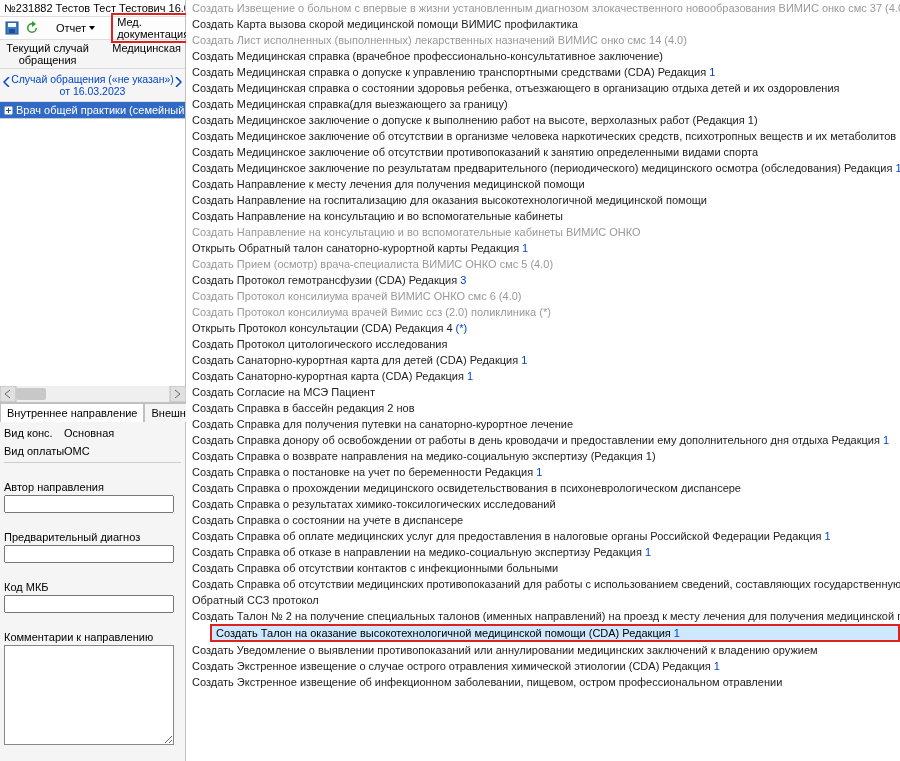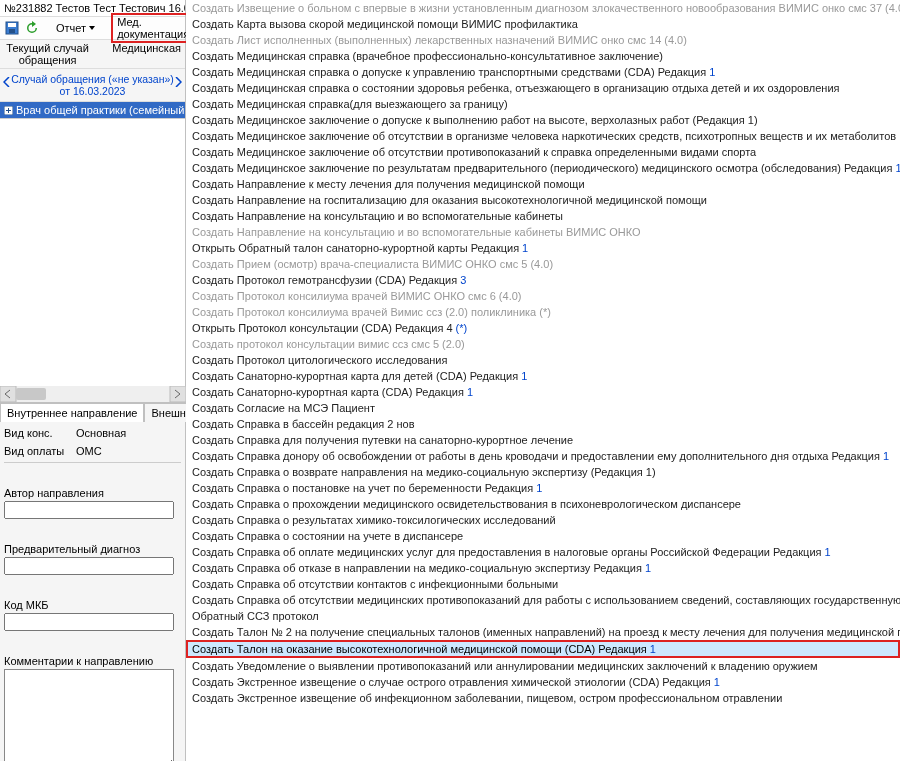--- a/index.html
+++ b/index.html
@@ -127,34 +127,34 @@
   }
   .tab.active { background: #fff; }
   .form-area {
     background: #f5f5f5;
     padding: 4px;
   }
   .form-row {
     display: flex;
     align-items: center;
     margin-bottom: 4px;
-    gap: 12px;
+    gap: 0;
   }
   .form-row label {
     font-size: 11px;
     white-space: nowrap;
   }
   .form-row input, .form-area textarea {
     font-size: 11px;
     border: 1px solid #888;
     padding: 1px 2px;
   }
   .group-label {
     font-size: 11px;
-    margin-top: 24px;
+    margin-top: 18px;
     margin-bottom: 2px;
   }
   .wide-input {
     width: 170px;
     height: 18px;
   }
   .comments {
     width: 170px;
     height: 100px;
   }
@@ -175,20 +175,21 @@
   .dropdown .item.disabled {
     color: #999;
   }
   .dropdown .item.highlighted {
     background: #cde8ff;
     color: #000;
     border: 2px solid #d22;
     padding: 0 4px;
     height: 18px;
     line-height: 14px;
+    margin-left: 24px;
   }
   .dropdown .item .suffix {
     color: #0044cc;
     margin-left: 3px;
   }
   .dropdown .item.disabled .suffix {
     color: #999;
   }
   svg { display: block; }
 </style>
@@ -298,33 +299,32 @@
   <div class="dropdown" id="dropdown-menu">
       <div class="item disabled"><span>Создать Извещение о больном с впервые в жизни установленным диагнозом злокачественного новообразования ВИМИС онко смс 37</span><span class="suffix">(4.0)</span></div>
       <div class="item"><span>Создать Карта вызова скорой медицинской помощи ВИМИС профилактика</span></div>
       <div class="item disabled"><span>Создать Лист исполненных (выполненных) лекарственных назначений ВИМИС онко смс 14</span><span class="suffix">(4.0)</span></div>
       <div class="item"><span>Создать Медицинская справка (врачебное профессионально-консультативное заключение)</span></div>
       <div class="item"><span>Создать Медицинская справка о допуске к управлению транспортными средствами (CDA) Редакция</span><span class="suffix">1</span></div>
       <div class="item"><span>Создать Медицинская справка о состоянии здоровья ребенка, отъезжающего в организацию отдыха детей и их оздоровления</span></div>
       <div class="item"><span>Создать Медицинская справка(для выезжающего за границу)</span></div>
       <div class="item"><span>Создать Медицинское заключение о допуске к выполнению работ на высоте, верхолазных работ (Редакция 1)</span></div>
       <div class="item"><span>Создать Медицинское заключение об отсутствии в организме человека наркотических средств, психотропных веществ и их метаболитов</span></div>
-      <div class="item"><span>Создать Медицинское заключение об отсутствии противопоказаний к справка определенными видами спорта</span></div>
+      <div class="item"><span>Создать Медицинское заключение об отсутствии противопоказаний к занятию определенными видами спорта</span></div>
       <div class="item"><span>Создать Медицинское заключение по результатам предварительного (периодического) медицинского осмотра (обследования) Редакция</span><span class="suffix">1</span></div>
       <div class="item"><span>Создать Направление к месту лечения для получения медицинской помощи</span></div>
       <div class="item"><span>Создать Направление на госпитализацию для оказания высокотехнологичной медицинской помощи</span></div>
       <div class="item"><span>Создать Направление на консультацию и во вспомогательные кабинеты</span></div>
       <div class="item disabled"><span>Создать Направление на консультацию и во вспомогательные кабинеты ВИМИС ОНКО</span></div>
       <div class="item"><span>Открыть Обратный талон санаторно-курортной карты Редакция</span><span class="suffix">1</span></div>
       <div class="item disabled"><span>Создать Прием (осмотр) врача-специалиста  ВИМИС ОНКО смс 5</span><span class="suffix">(4.0)</span></div>
       <div class="item"><span>Создать Протокол гемотрансфузии (CDA) Редакция</span><span class="suffix">3</span></div>
       <div class="item disabled"><span>Создать Протокол консилиума врачей ВИМИС ОНКО смс 6</span><span class="suffix">(4.0)</span></div>
       <div class="item disabled"><span>Создать Протокол консилиума врачей Вимис ссз (2.0) поликлиника</span><span class="suffix">(*)</span></div>
       <div class="item"><span>Открыть Протокол консультации (CDA) Редакция 4</span><span class="suffix">(*)</span></div>
-      <div class="item disabled"><span>Создать протокол консультации вимис ссз смс 5</span><span class="suffix">(2.0)</span></div>
       <div class="item"><span>Создать Протокол цитологического исследования</span></div>
       <div class="item"><span>Создать Санаторно-курортная карта для детей (CDA) Редакция</span><span class="suffix">1</span></div>
       <div class="item"><span>Создать Санаторно-курортная карта (CDA) Редакция</span><span class="suffix">1</span></div>
       <div class="item"><span>Создать Согласие на МСЭ Пациент</span></div>
       <div class="item"><span>Создать Справка в бассейн редакция 2 нов</span></div>
       <div class="item"><span>Создать Справка для получения путевки на санаторно-курортное лечение</span></div>
       <div class="item"><span>Создать Справка донору об освобождении от работы в день кроводачи и предоставлении ему дополнительного дня отдыха Редакция</span><span class="suffix">1</span></div>
       <div class="item"><span>Создать Справка о возврате направления на медико-социальную экспертизу (Редакция 1)</span></div>
       <div class="item"><span>Создать Справка о постановке на учет по беременности Редакция</span><span class="suffix">1</span></div>
       <div class="item"><span>Создать Справка о прохождении медицинского освидетельствования в психоневрологическом диспансере</span></div>

